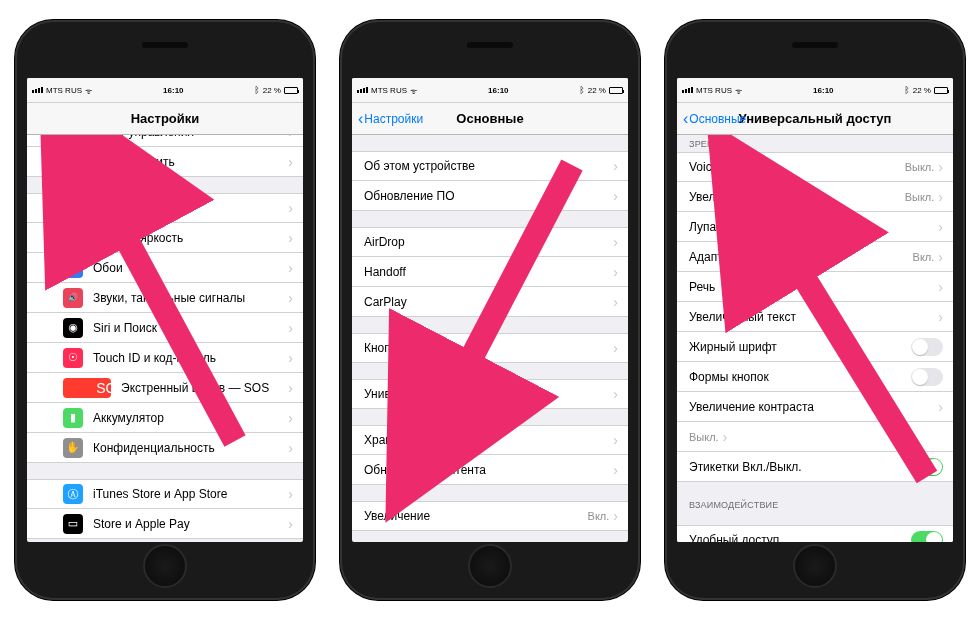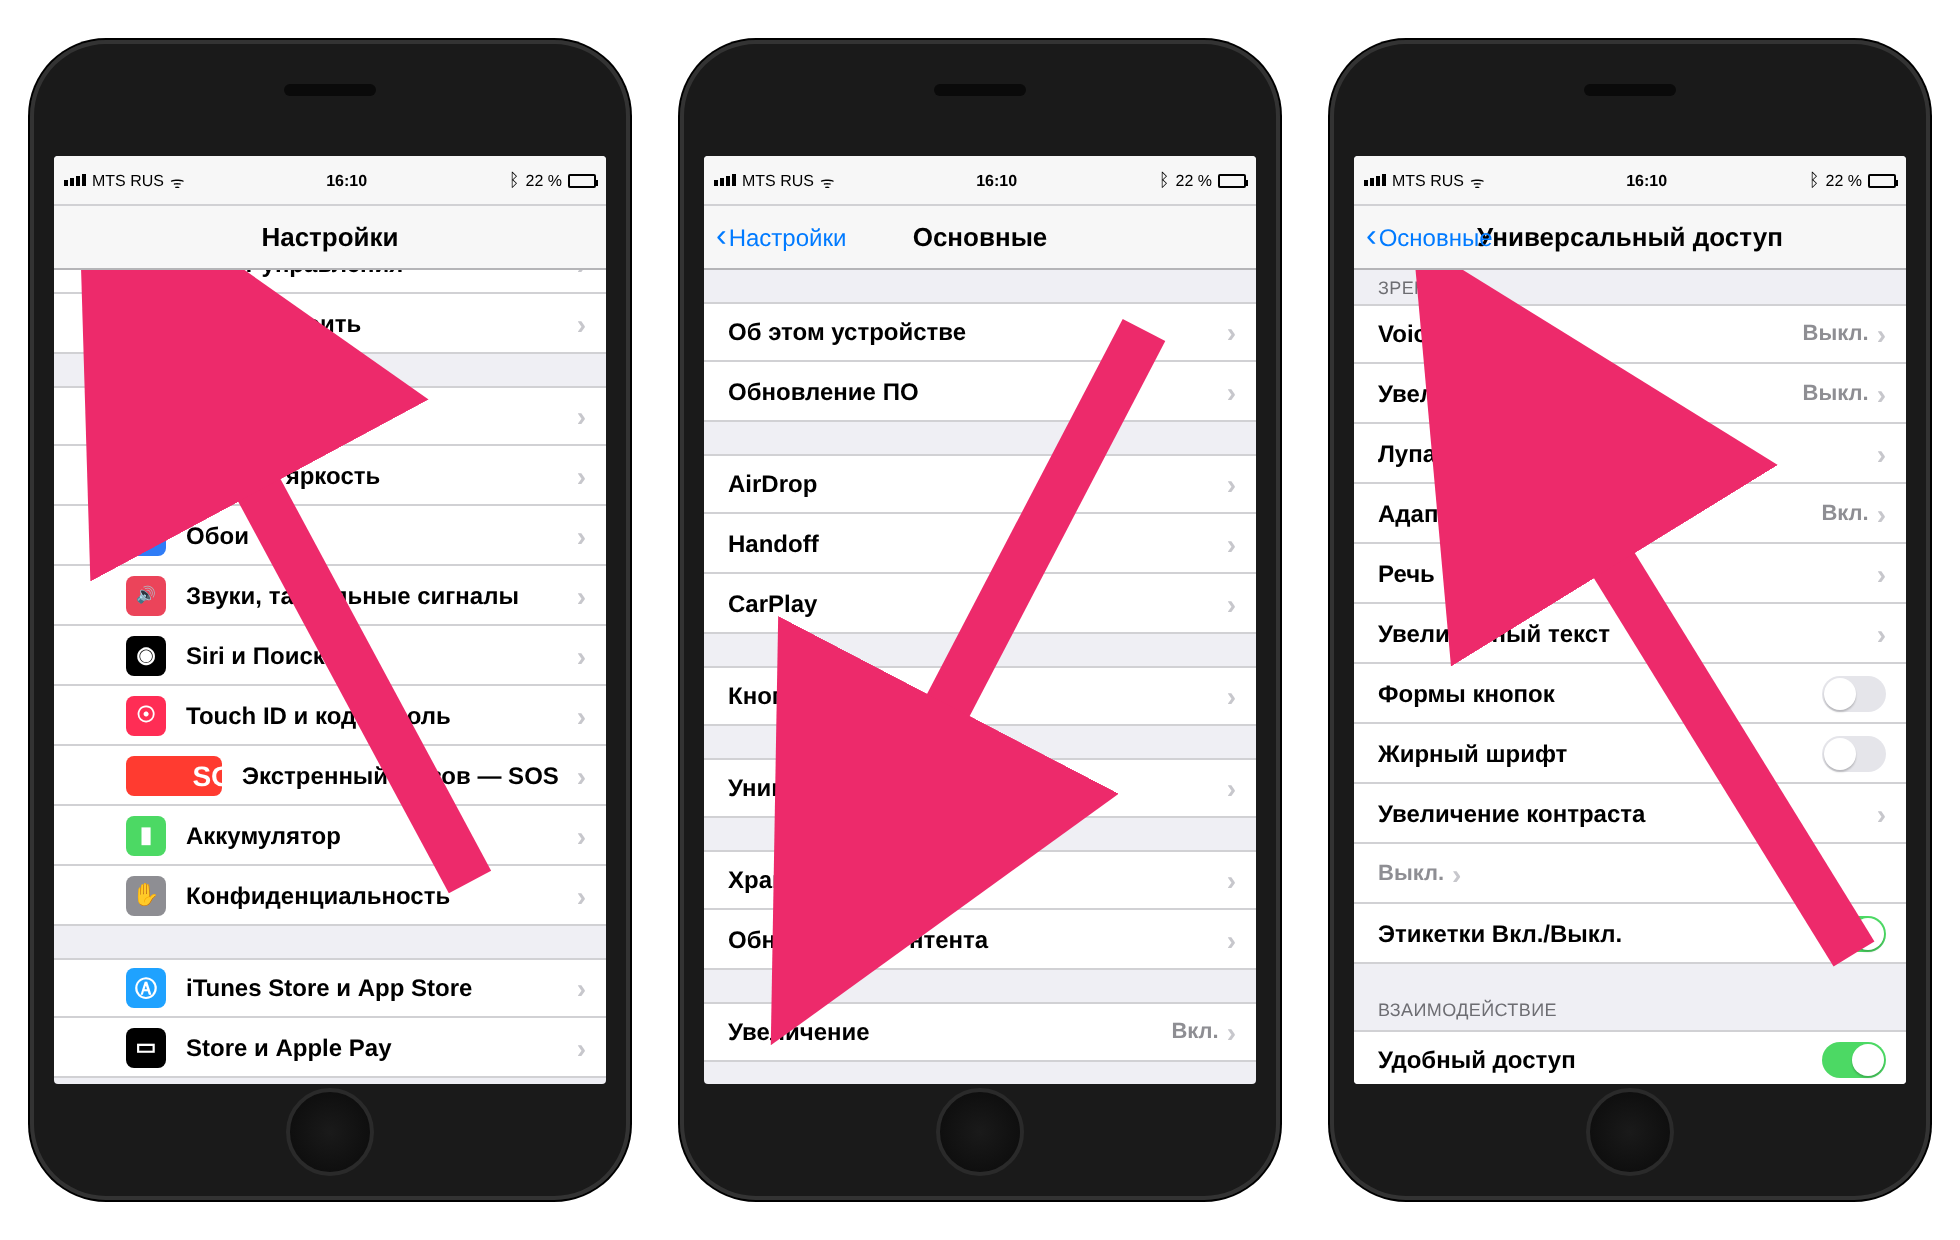--- a/index.html
+++ b/index.html
@@ -73,21 +73,20 @@
   .group.first { margin-top: -6px; }
   .group-header {
     font-size: 9px; color: #6d6d72; text-transform: uppercase;
     padding: 4px 12px 3px 12px; letter-spacing: 0.2px;
   }
   .row {
     background: #fff; height: 30px;
     display: flex; align-items: center; padding: 0 10px 0 12px;
     border-bottom: 0.5px solid #d1d1d4;
     position:relative;
-    font-weight:bold;
   }
   .row:first-child { border-top: 0.5px solid #d1d1d4; }
   .row .icon-box {
     width: 20px; height: 20px; border-radius: 4px; margin-right: 10px;
     display:flex; align-items:center; justify-content:center;
     font-size: 11px; color:#fff;margin-left:24px;
   }
   .row .label { flex:1; white-space:nowrap; overflow:hidden; text-overflow:ellipsis; }
   .row .detail { color:#8e8e93; font-size:11px; margin-right:4px; }
   .row .chevron { color:#c7c7cc; font-size:14px; line-height:1; }
@@ -375,48 +374,48 @@
           </div>
           <div class="row">
             <div class="label">Речь</div>
             <div class="chevron">›</div>
           </div>
           <div class="row">
             <div class="label">Увеличенный текст</div>
             <div class="chevron">›</div>
           </div>
           <div class="row">
+            <div class="label">Жирный шрифт</div>
+            <div class="toggle">
+              <div class="knob"></div>
+            </div>
+          </div>
+          <div class="row">
             <div class="label">Формы кнопок</div>
             <div class="toggle">
               <div class="knob"></div>
             </div>
           </div>
           <div class="row">
-            <div class="label">Жирный шрифт</div>
-            <div class="toggle">
-              <div class="knob"></div>
-            </div>
-          </div>
-          <div class="row">
             <div class="label">Увеличение контраста</div>
             <div class="chevron">›</div>
           </div>
           <div class="row">
             <div class="detail">Выкл.</div>
             <div class="chevron">›</div>
           </div>
           <div class="row">
             <div class="label">Этикетки Вкл./Выкл.</div>
             <div class="toggle on">
               <div class="knob"></div>
             </div>
           </div>
         </div>
       <div class="group-header" style="margin-top:14px">ВЗАИМОДЕЙСТВИЕ</div>
-      <div class="group" style="margin-top:2px" id="p3g2">
+      <div class="group" style="margin-top:12px" id="p3g2">
           <div class="row">
             <div class="label">Удобный доступ</div>
             <div class="toggle on">
               <div class="knob"></div>
             </div>
           </div>
         </div>
 
       <div class="arrow" style="left:90px; top:92px;">
         <svg width="180" height="260">

